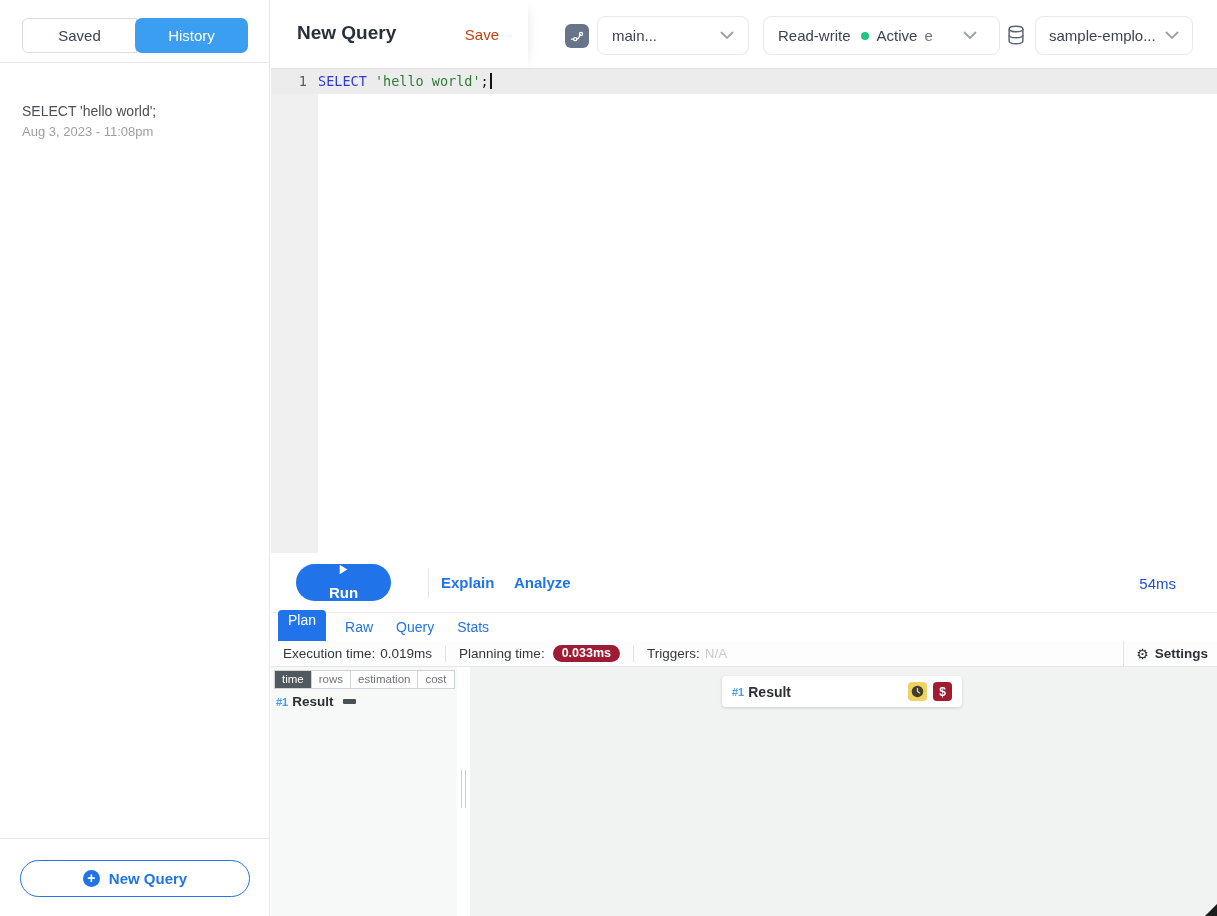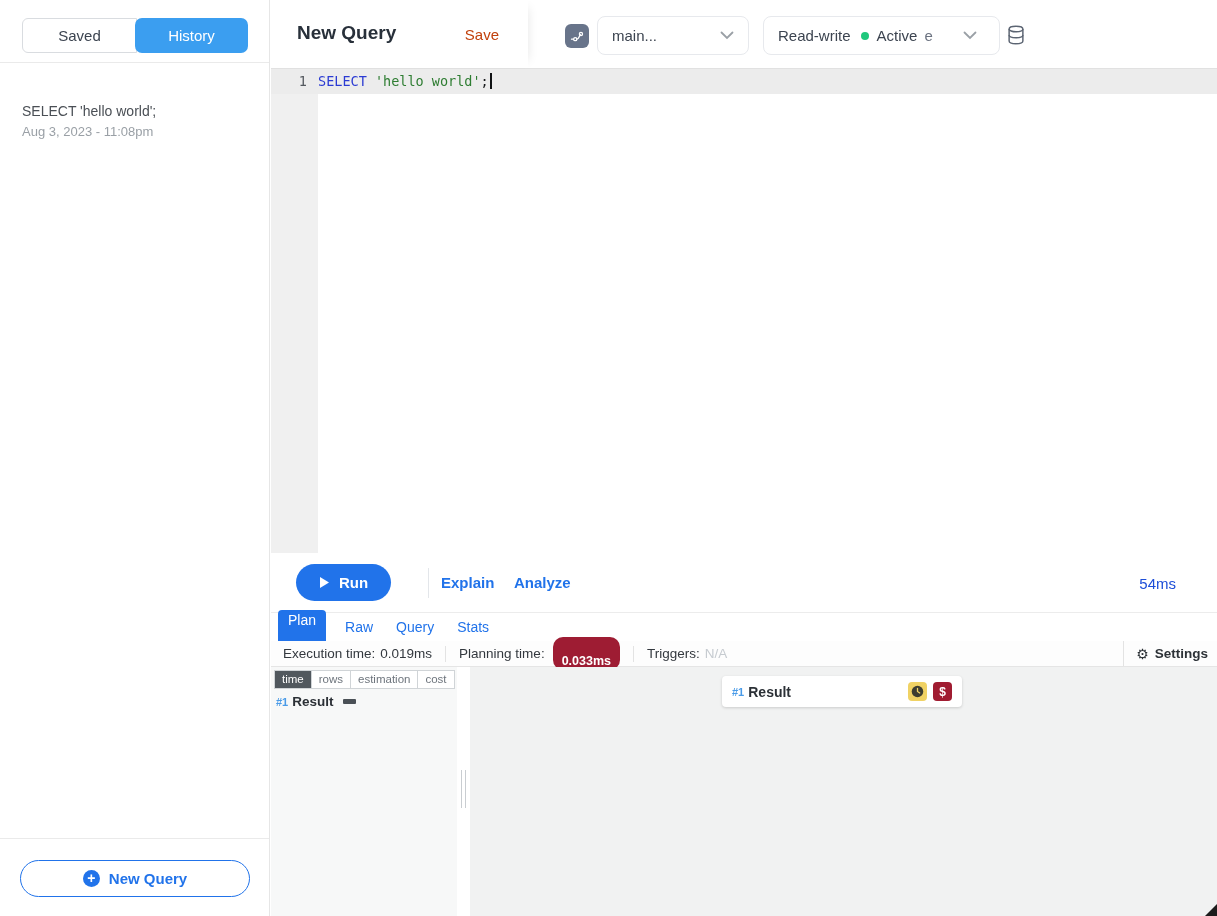--- a/index.html
+++ b/index.html
@@ -59,38 +59,38 @@
   .tok-kw  { color:#2b3bd3; }
   .tok-str { color:#2e7d32; }
   .caret { display:inline-block; width:2px; height:16px; background:#101214;
            vertical-align:text-bottom; margin-left:1px; }
 
   
   .run-bar { left:271px; top:553px; width:946px; height:60px; background:#fff;
              border-bottom:1px solid #ececec; }
   .run-btn { position:absolute; left:25px; top:11px; width:95px; height:37px; border-radius:19px;
              background:#2173ea; color:#fff; font-size:15px; font-weight:700;
-             display:flex; align-items:center; justify-content:center; gap:9px; cursor:pointer; }
+             display:flex; align-items:center; justify-content:center; gap:9px; cursor:pointer;flex-direction:column; }
   .run-divider { position:absolute; left:157px; top:15px; width:1px; height:30px; background:#e3e6ea; }
   .run-link { position:absolute; top:21px; color:#2173ea; font-size:15px; font-weight:700; cursor:pointer; }
   .link-explain { left:170px; } .link-analyze { left:243px; }
   .duration { position:absolute; right:41px; top:22px; font-size:15px; color:#1d4ed8; }
 
   
   .results-tabs { left:271px; top:613px; width:946px; height:28px; background:#fff;
                   display:flex; align-items:center; padding-left:7px; }
   .rtab { font-size:14px; color:#2173ea; margin-right:23px; cursor:pointer; }
   .rtab.active { background:#2173ea; color:#fff; border-radius:4px; padding:2px 10px 17px; margin-right:19px; }
   .stats-bar { left:271px; top:641px; width:946px; height:26px; background:#fdfdfd;
                border-bottom:1px solid #e5e5e5; display:flex; align-items:center;
                font-size:13.5px; color:#33383e; padding-left:12px; }
   .stat-seg { display:flex; align-items:center; gap:5px; }
   .stat-vdiv { width:1px; height:16px; background:#e3e3e3; margin:0 13px; }
   .stat-badge { background:#9e1c33; color:#fff; font-weight:700; font-size:12.5px;
-                padding:17px 9px 2px; border-radius:10px; margin-left:3px; }
+                padding:1px 9px 2px; border-radius:10px; margin-left:3px; }
   .stat-na { color:#c6cbd0; }
   .settings-btn { margin-left:auto; display:flex; align-items:center; gap:6px; height:100%;
                   padding:0 9px 0 12px; border-left:1px solid #e3e3e3; cursor:pointer;
                   font-size:13.5px; font-weight:700; color:#2d3237; }
   .gear { font-family:"DejaVu Sans", sans-serif; font-size:14px; color:#2d3237; }
 
   
   .plan-area { left:271px; top:667px; width:946px; height:249px; background:#f1f2f2; }
   .plan-left { position:absolute; left:0; top:0; width:186px; height:100%; background:#f7f8f8; }
   .metric-tabs { position:absolute; left:3px; top:3px; display:flex;
@@ -168,20 +168,26 @@
         <path d="M1.5 1.5 L7 7 L12.5 1.5"></path>
       </svg>
   </div>
   <div class="db-icon">
     <svg width="22" height="22" viewBox="0 0 24 24" fill="none" stroke="#5b6472" stroke-width="1.6">
       <ellipse cx="12" cy="5.5" rx="7.5" ry="3"></ellipse>
       <path d="M4.5 5.5 V12 C4.5 13.7 7.9 15 12 15 C16.1 15 19.5 13.7 19.5 12 V5.5"></path>
       <path d="M4.5 12 V18.5 C4.5 20.2 7.9 21.5 12 21.5 C16.1 21.5 19.5 20.2 19.5 18.5 V12"></path>
     </svg>
   </div>
+  <div class="select sel-database">
+    <span>sample-emplo...</span>
+    <svg class="chev" width="14" height="9" viewBox="0 0 14 9" fill="none" stroke="#9aa0a6" stroke-width="1.8" stroke-linecap="round">
+        <path d="M1.5 1.5 L7 7 L12.5 1.5"></path>
+      </svg>
+  </div>
 </div>
 
 <div class="abs editor">
   <div class="gutter"></div>
   <div class="active-line"></div>
   <div class="line-number mono">1</div>
   <div class="code-line mono"><span class="tok-kw">SELECT</span><span> </span><span class="tok-str">'hello world'</span><span>;</span><span class="caret"></span></div>
 </div>
 
 <div class="abs run-bar">

